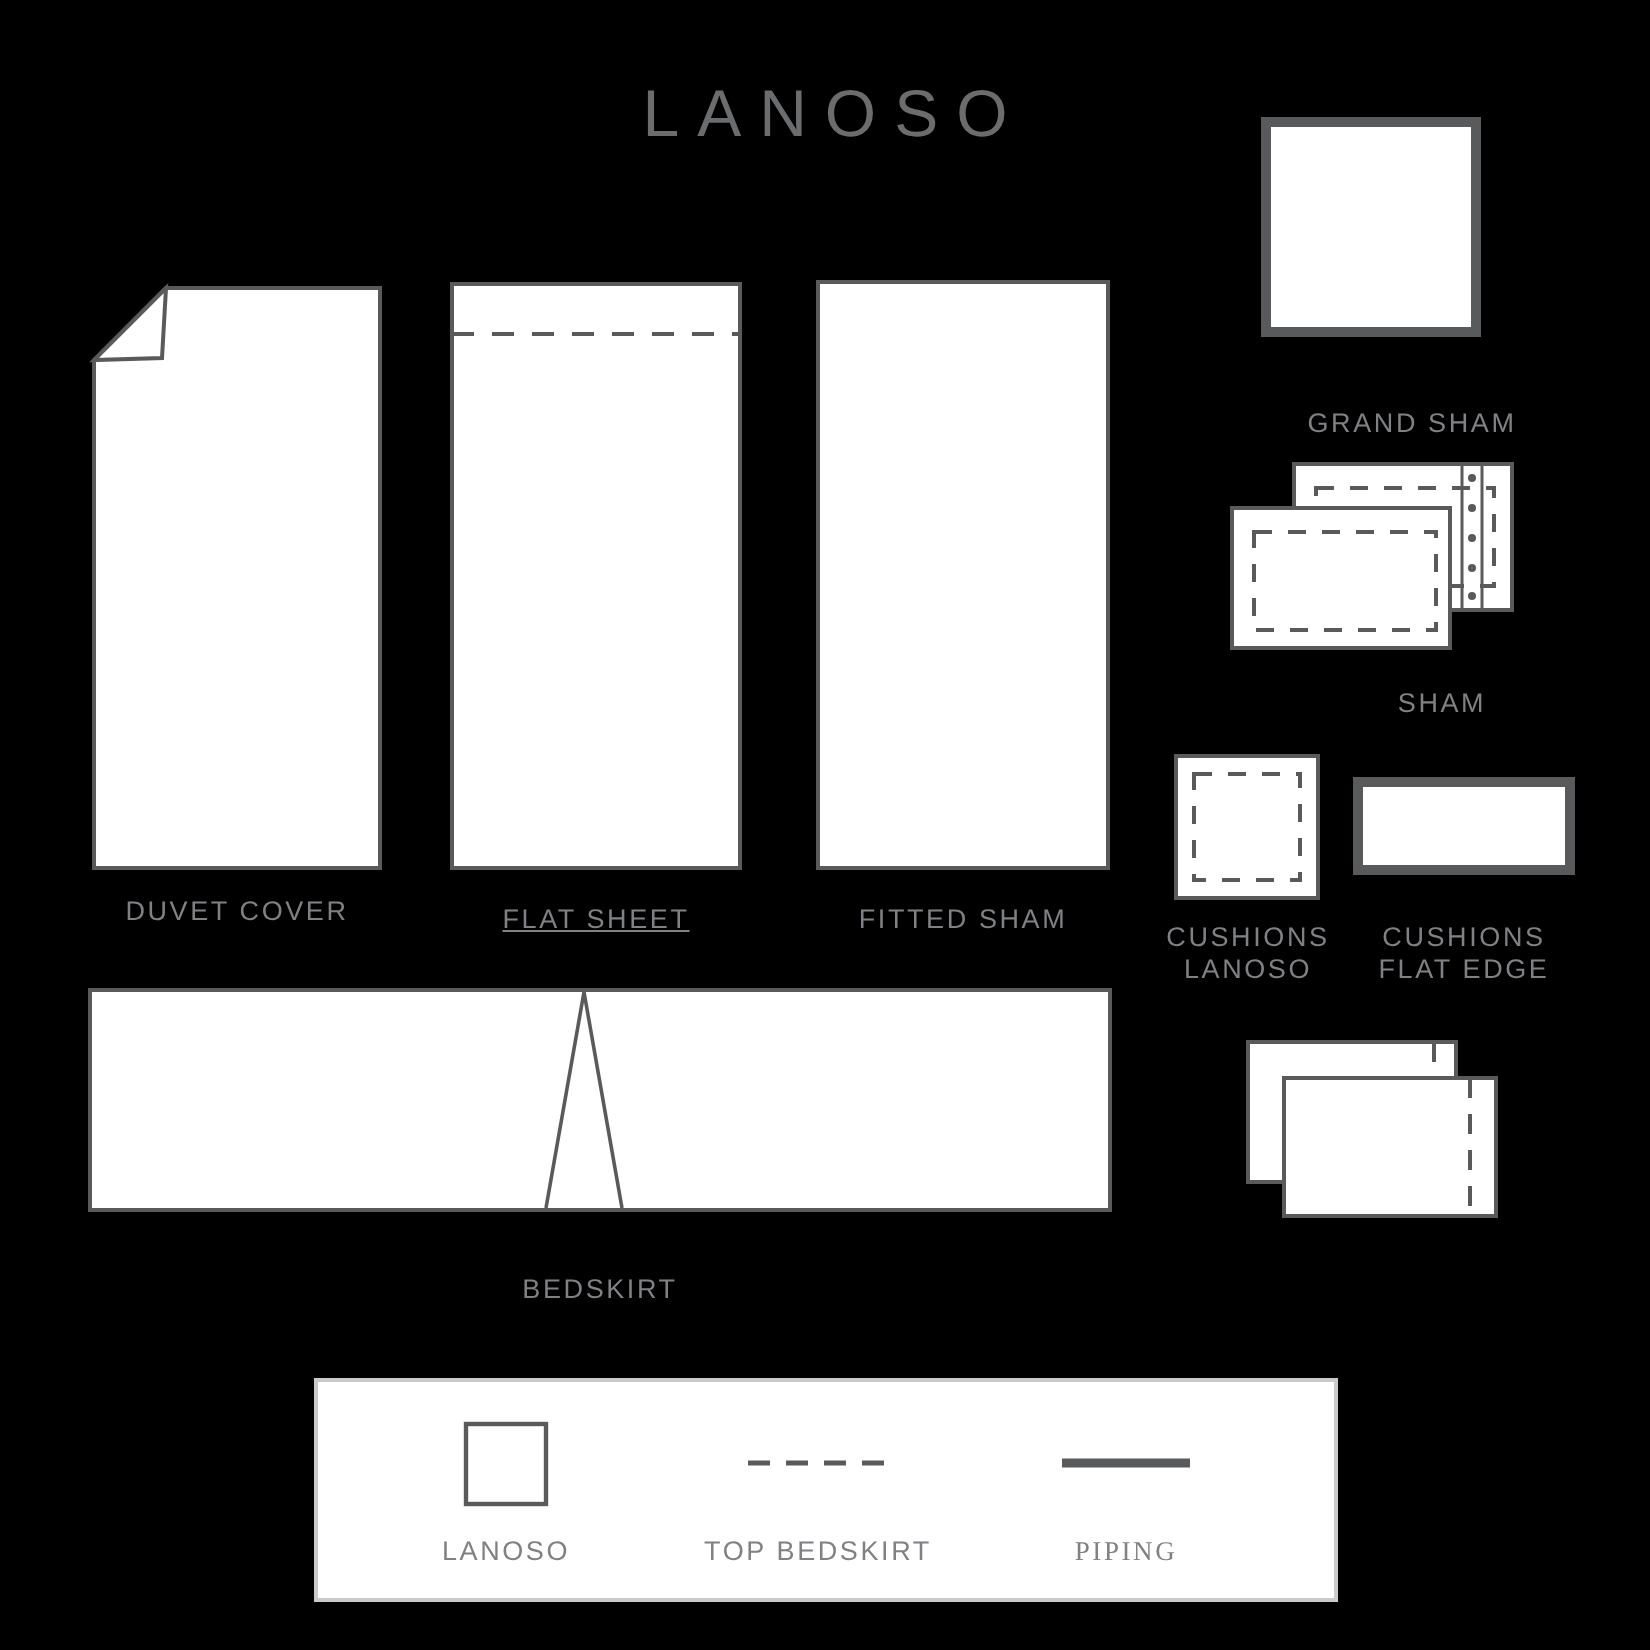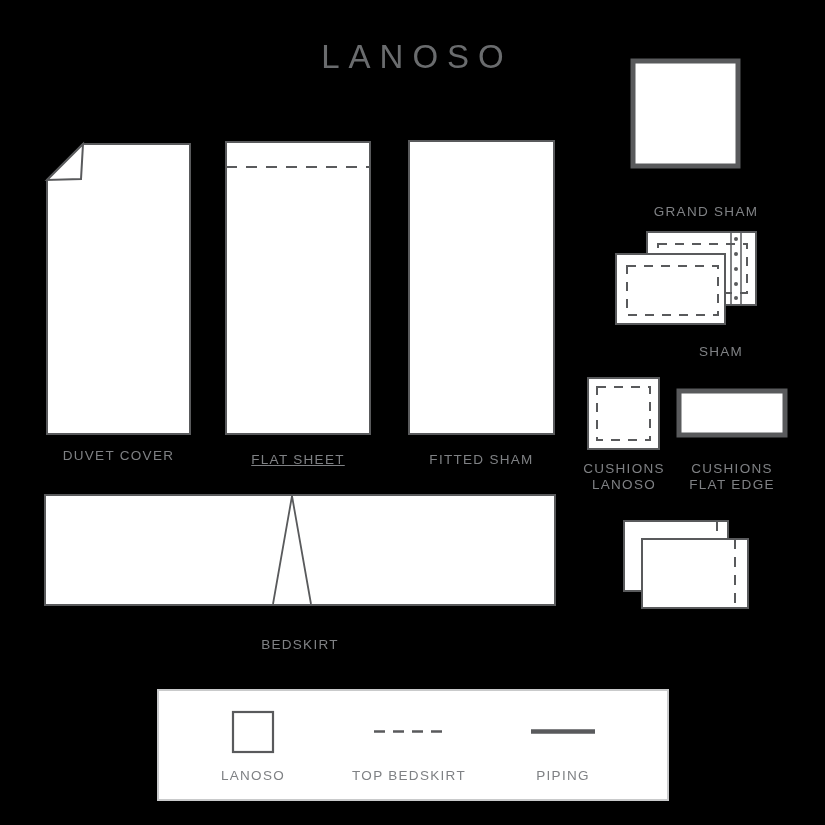--- a/index.html
+++ b/index.html
@@ -128,15 +128,15 @@
   </div>
 
   <div class="lbl" style="left:670px; top:461px; width:124px;">
     <div>CUSHIONS</div>
     <div>FLAT EDGE</div>
   </div>
 
 
   <div class="lbl" style="left:203px; top:768px; width:100px;">LANOSO</div>
   <div class="lbl" style="left:344px; top:768px; width:130px;">TOP BEDSKIRT</div>
-  <div class="lbl" style="left:513px; top:768px; width:100px;">PIPING</div>
+  <div class="lbl" style="left:513px; top:768px; width:100px;font-family:Liberation Serif, serif;">PIPING</div>
 
 </div>
 
 </body></html>

